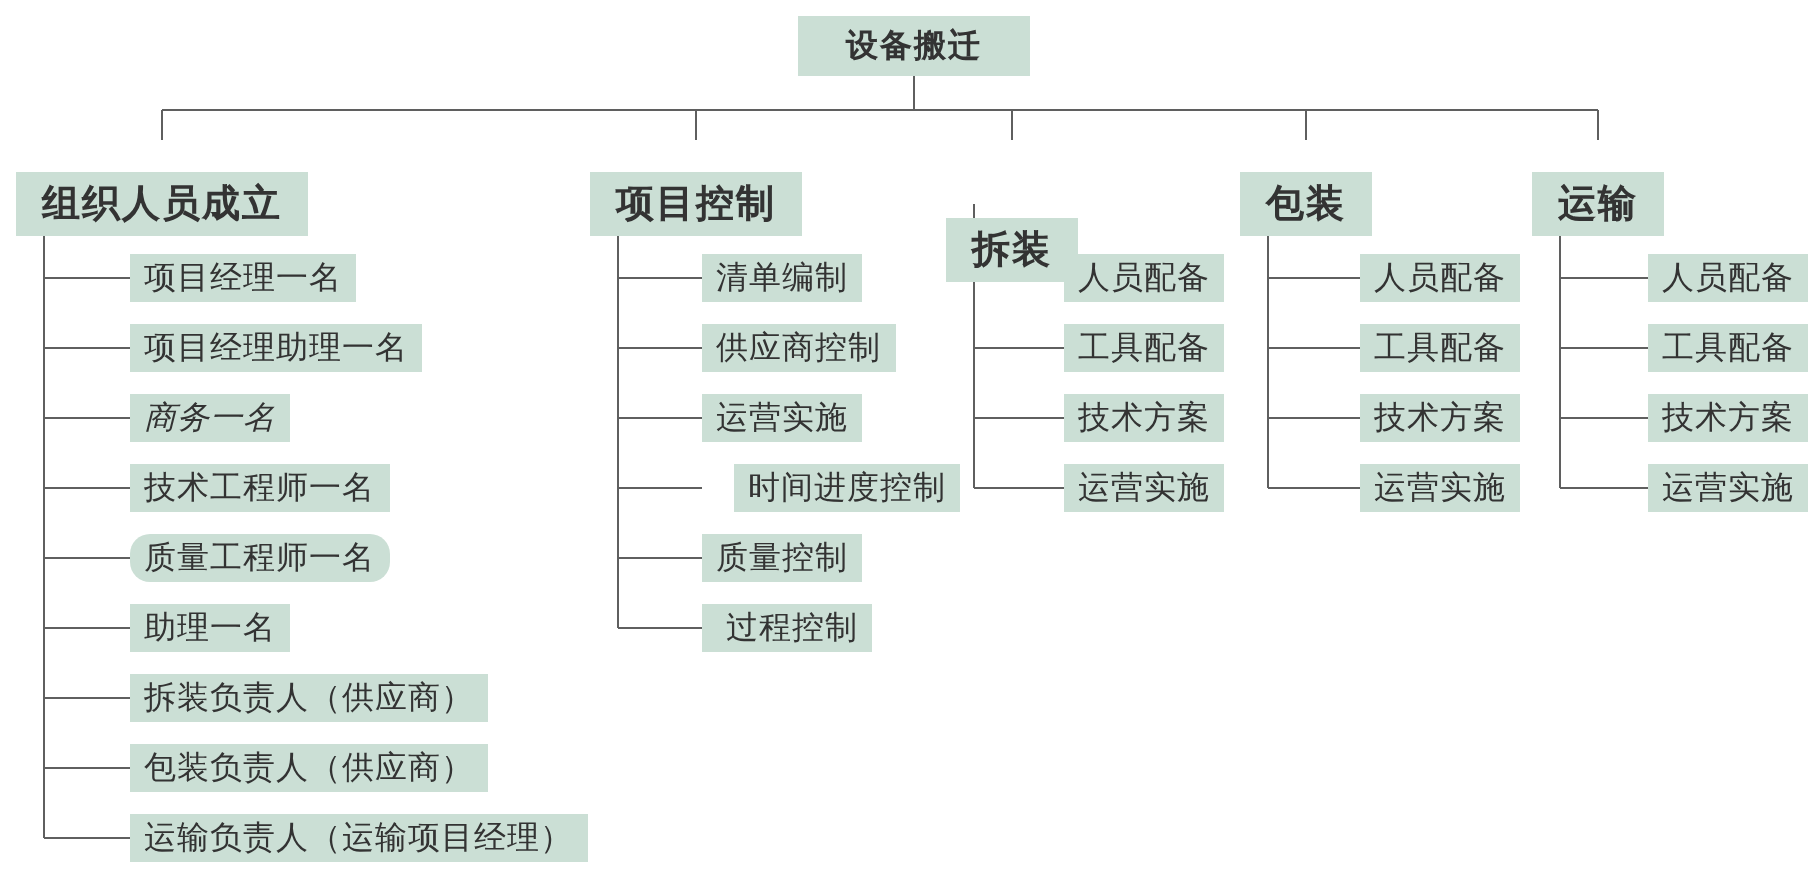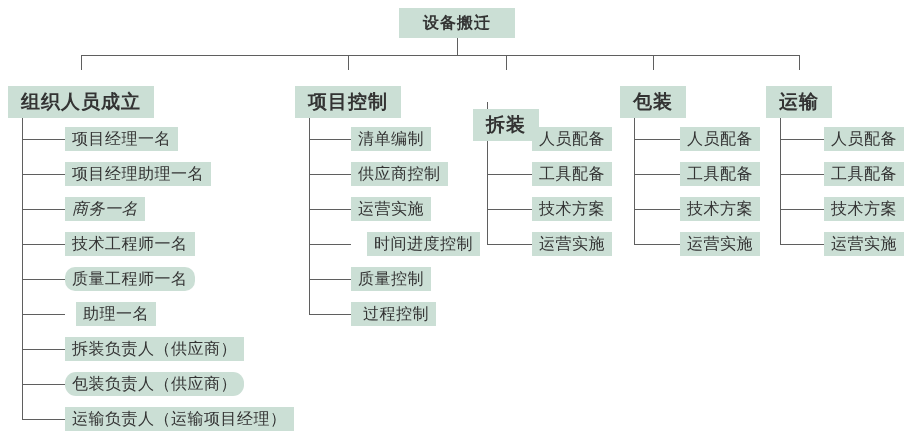--- a/index.html
+++ b/index.html
@@ -101,23 +101,23 @@
       <line x1="780" y1="209" x2="824" y2="209" stroke="#5f5f5f" stroke-width="1" shape-rendering="crispEdges"></line>
       <line x1="780" y1="244" x2="824" y2="244" stroke="#5f5f5f" stroke-width="1" shape-rendering="crispEdges"></line>
     </svg>
   <div class="node root" id="root-node">设备搬迁</div>
 <div class="node branch" style="left: 8px;">组织人员成立</div>
     <div class="node child" style="left: 65px; top: 127px;">项目经理一名</div>
     <div class="node child" style="left: 65px; top: 162px;">项目经理助理一名</div>
     <div class="node child" style="left: 65px; top: 197px; font-style: italic;">商务一名</div>
     <div class="node child" style="left: 65px; top: 232px;">技术工程师一名</div>
     <div class="node child" style="left: 65px; top: 267px; border-radius: 10px;">质量工程师一名</div>
-    <div class="node child" style="left: 65px; top: 302px; margin-left: 11px;">助理一名</div>
+    <div class="node child" style="left: 65px; top: 302px;">助理一名</div>
     <div class="node child" style="left: 65px; top: 337px;">拆装负责人（供应商）</div>
-    <div class="node child" style="left: 65px; top: 372px; border-radius: 11px;">包装负责人（供应商）</div>
+    <div class="node child" style="left: 65px; top: 372px;">包装负责人（供应商）</div>
     <div class="node child" style="left: 65px; top: 407px;">运输负责人（运输项目经理）</div>
     <div class="node branch" style="left: 295px;">项目控制</div>
     <div class="node child" style="left: 351px; top: 127px;">清单编制</div>
     <div class="node child" style="left: 351px; top: 162px;">供应商控制</div>
     <div class="node child" style="left: 351px; top: 197px;">运营实施</div>
     <div class="node child" style="left: 367px; top: 232px;">时间进度控制</div>
     <div class="node child" style="left: 351px; top: 267px;">质量控制</div>
     <div class="node child" style="left: 351px; top: 302px; padding-left: 12px;">过程控制</div>
     <div class="node branch" style="left: 473px; margin-top: 23px;">拆装</div>
     <div class="node child" style="left: 532px; top: 127px;">人员配备</div>

